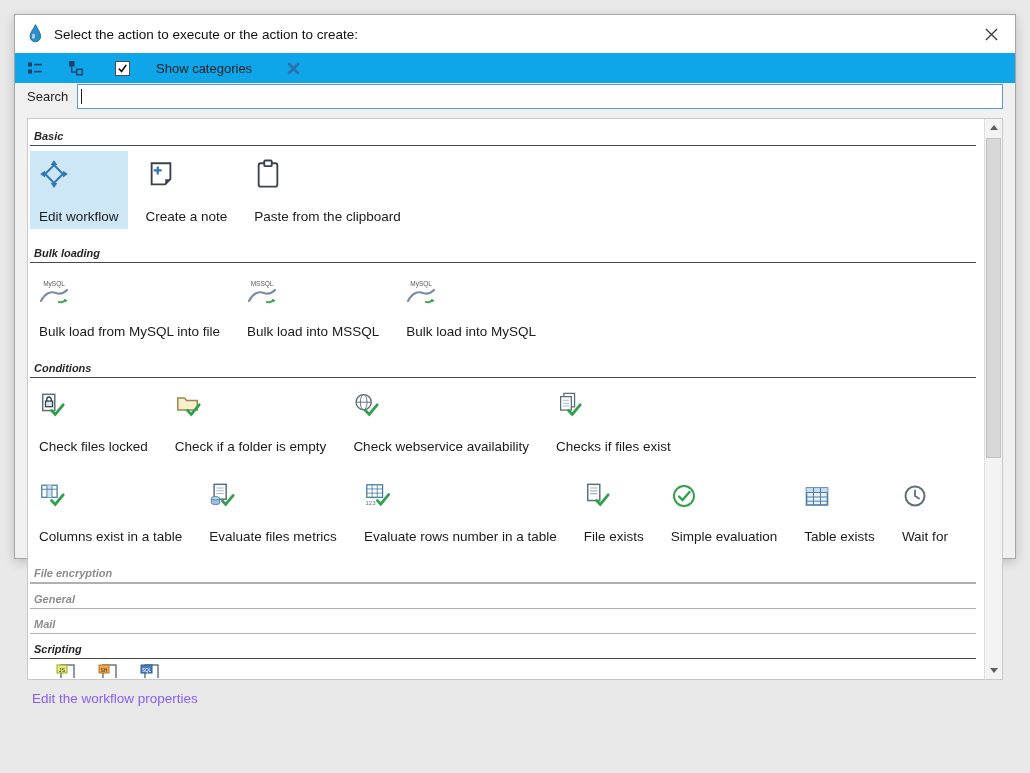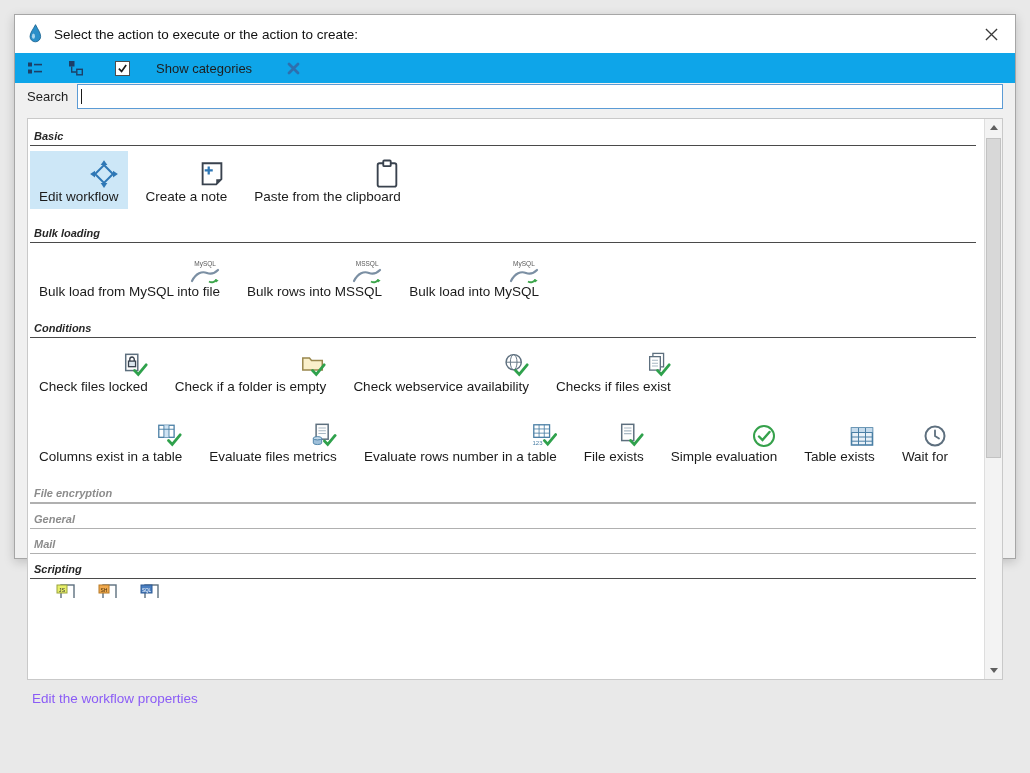--- a/index.html
+++ b/index.html
@@ -77,22 +77,22 @@
   .cat-header {
     font-size: 11px; font-weight: bold; font-style: italic;
     color: #262626; margin: 9px 0 3px 4px;
     cursor: default;
   }
   .cat-header.muted { color: #8c8c8c; }
   .cat-rule { border: 0; border-top: 1px solid #4a4a4a; margin: 0; }
   .cat-rule.muted { border-top-color: #b0b0b0; }
   .items-row { display: flex; align-items: flex-end; gap: 9px; padding: 5px 0 9px 0; }
   .action-item {
-    display: flex; flex-direction: column; align-items: flex-end;
-    gap: 0; padding: 6px 9px 5px 9px; cursor: pointer;
+    display: flex; flex-direction: column; align-items: flex-start;
+    gap: 20px; padding: 6px 9px 5px 9px; cursor: pointer;
   }
   .action-item.selected { background: #cde7f7; }
   .action-item .label { font-size: 13.5px; white-space: nowrap; color: #1b1b1b; }
   .icon-box { height: 32px; display: flex; align-items: flex-end; justify-content: center; }
   .icon-box.small { height: 30px; }
   .bulk-inner { display: flex; flex-direction: column; align-items: center; gap: 1px; }
   .bulk-badge { font-size: 6.5px; color: #5a5a5a; line-height: 1; }
   .partial-row { height: 14px; overflow: hidden; display: flex; gap: 22px; padding-left: 26px; margin-top: 5px; }
   
   .status { padding: 11px 0 0 17px; font-size: 13.5px; color: #8b5cf6; }
@@ -213,21 +213,21 @@
             <span class="icon-box small">
                 <span class="bulk-inner">
               <span class="bulk-badge">MSSQL</span>
               <svg width="30" height="16" viewBox="0 0 30 16">
                 <path d="M2 13 C6 5 12 3 17 5 C21 6.5 25 5 28 2" fill="none" stroke="#7b8fa3" stroke-width="2.2" stroke-linecap="round"></path>
                 <path d="M19 13.5 a5.5 5.5 0 0 0 7.5 -2" fill="none" stroke="#3ba54a" stroke-width="1.8"></path>
                 <path d="M28.6 12.6 l-3.2 -1.6 0.6 3.6 Z" fill="#3ba54a"></path>
               </svg>
             </span>
               </span>
-            <span class="label">Bulk rows into MSSQL</span>
+            <span class="label">Bulk load into MSSQL</span>
           </div>
           <div class="action-item">
             <span class="icon-box small">
                 <span class="bulk-inner">
               <span class="bulk-badge">MySQL</span>
               <svg width="30" height="16" viewBox="0 0 30 16">
                 <path d="M2 13 C6 5 12 3 17 5 C21 6.5 25 5 28 2" fill="none" stroke="#7b8fa3" stroke-width="2.2" stroke-linecap="round"></path>
                 <path d="M19 13.5 a5.5 5.5 0 0 0 7.5 -2" fill="none" stroke="#3ba54a" stroke-width="1.8"></path>
                 <path d="M28.6 12.6 l-3.2 -1.6 0.6 3.6 Z" fill="#3ba54a"></path>
               </svg>

